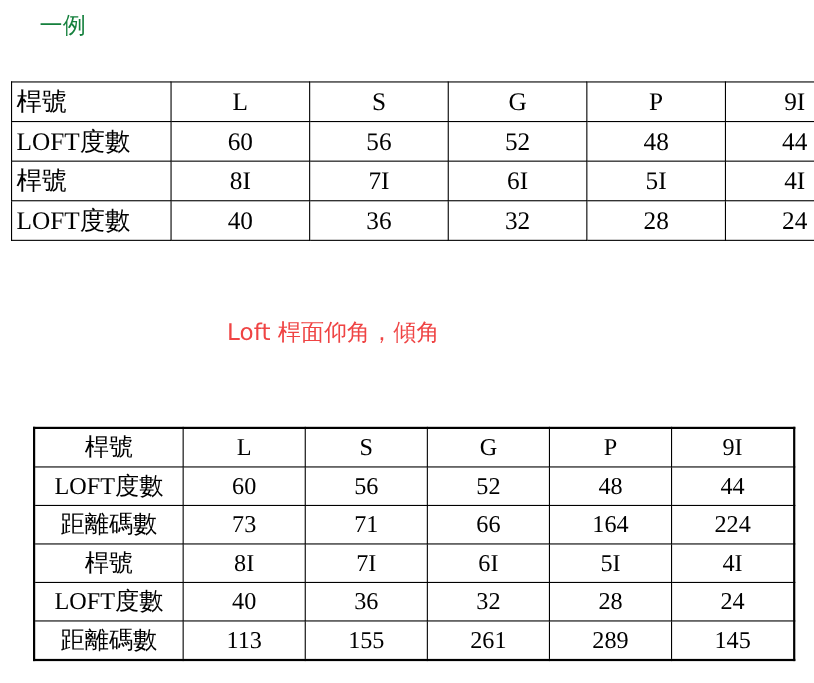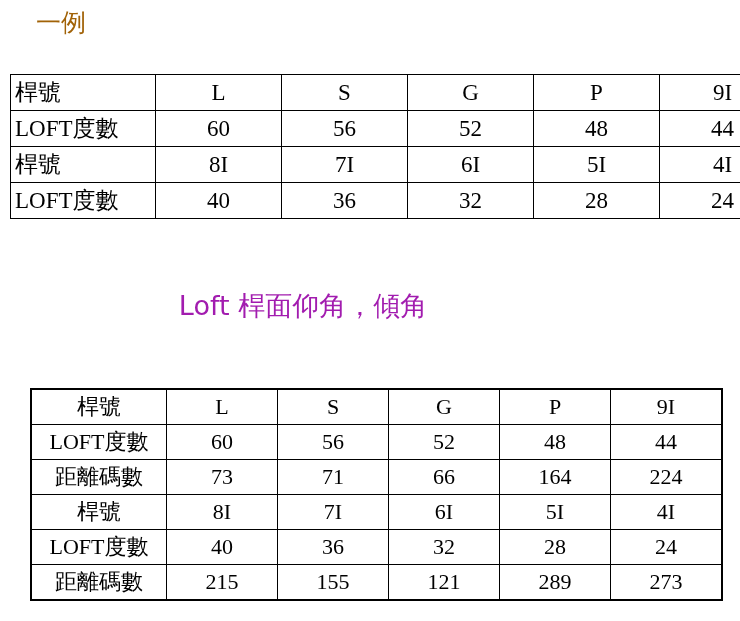--- a/index.html
+++ b/index.html
@@ -14,23 +14,23 @@
     color: #000000;
     position: relative;
     overflow: hidden;
   }
 
   
   #heading-label {
     position: absolute;
     left: 36px;
     top: 6px;
-    font-size: 25px;
+    font-size: 21px;
     line-height: 34px;
-    color: #a16207;
+    color: #15803d;
     font-family: "DejaVu Sans", sans-serif;
     white-space: nowrap;
   }
 
   
   #table-top {
     position: absolute;
     left: 10px;
     top: 74px;
     width: 740px;
@@ -54,23 +54,23 @@
   }
   #table-top td.val { width: 125px; }
 
   
   #caption {
     position: absolute;
     left: 0;
     top: 288px;
     width: 606px;
     text-align: center;
-    font-size: 27px;
+    font-size: 21px;
     font-family: "DejaVu Sans", sans-serif;
-    color: #a21caf;
+    color: #ef4444;
   }
 
   
   #table-bottom {
     position: absolute;
     left: 30px;
     top: 388px;
     width: 684px;
     border-collapse: collapse;
     table-layout: fixed;
@@ -172,20 +172,20 @@
     <tr>
       <td class="label">LOFT度數</td>
       <td class="val">40</td>
       <td class="val">36</td>
       <td class="val">32</td>
       <td class="val">28</td>
       <td class="val">24</td>
     </tr>
     <tr>
       <td class="label">距離碼數</td>
-      <td class="val">215</td>
+      <td class="val">113</td>
       <td class="val">155</td>
-      <td class="val">121</td>
+      <td class="val">261</td>
       <td class="val">289</td>
-      <td class="val">273</td>
+      <td class="val">145</td>
     </tr>
   </tbody>
 </table>
 
 </body></html>

